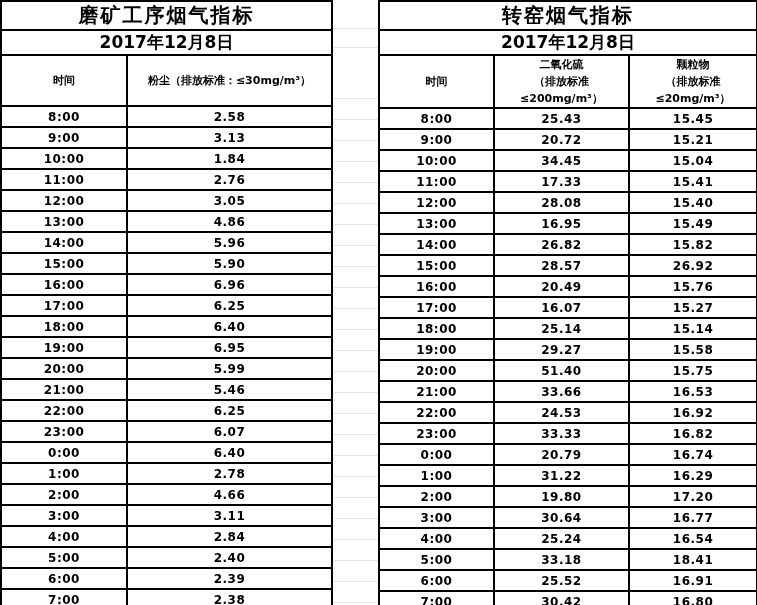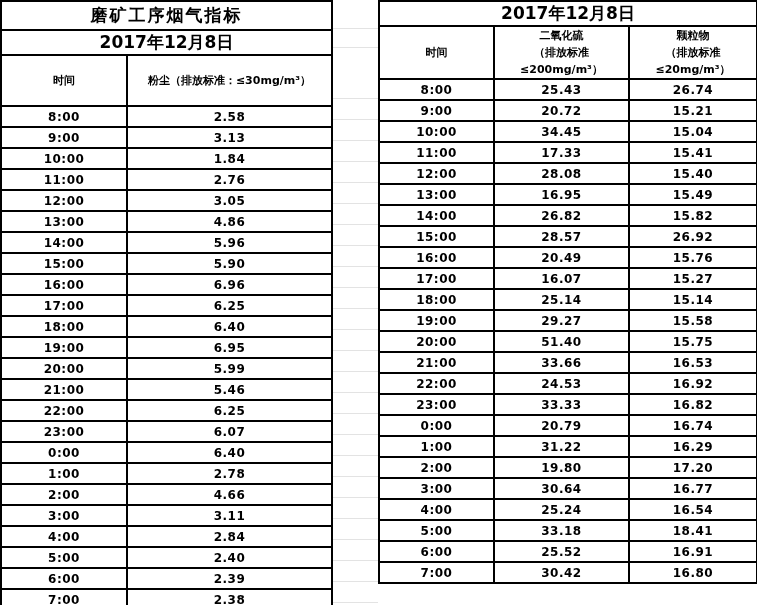--- a/index.html
+++ b/index.html
@@ -24,21 +24,21 @@
   }
   #left-table{left:0;width:331px;}
   #right-table{left:378px;width:378px;}
   th,td{
     border:2px solid #000;
     text-align:center;
     vertical-align:middle;
     padding:0;
     overflow:hidden;
   }
-  .title-row td{height:27px;font-size:17px;letter-spacing:2px;}
+  .title-row td{height:27px;font-size:20px;letter-spacing:2px;}
   .date-row td{height:17px;font-size:17px;}
   .header-row th{
     height:49px;font-size:11px;
     white-space:pre-line;line-height:1.55;
     font-weight:bold;
   }
   tbody td{height:19px;font-size:12px;letter-spacing:0.5px;}
 </style>
 </head>
 <body>
@@ -192,36 +192,39 @@
       </tbody>
   </table>
 
   <table id="right-table">
     <colgroup>
         <col style="width:115px">
         <col style="width:135px">
         <col style="width:128px">
       </colgroup>
     <thead>
+      <tr class="title-row">
+        <td colspan="3">转窑烟气指标</td>
+      </tr>
       <tr class="date-row">
         <td colspan="3">2017年12月8日</td>
       </tr>
       <tr class="header-row">
         <th>时间</th>
         <th>二氧化硫
 （排放标准≤200mg/m³）</th>
         <th>颗粒物
 （排放标准≤20mg/m³）</th>
       </tr>
     </thead>
     <tbody>
         <tr>
           <td>8:00</td>
           <td>25.43</td>
-          <td>26.74</td>
+          <td>15.45</td>
         </tr>
         <tr>
           <td>9:00</td>
           <td>20.72</td>
           <td>15.21</td>
         </tr>
         <tr>
           <td>10:00</td>
           <td>34.45</td>
           <td>15.04</td>

